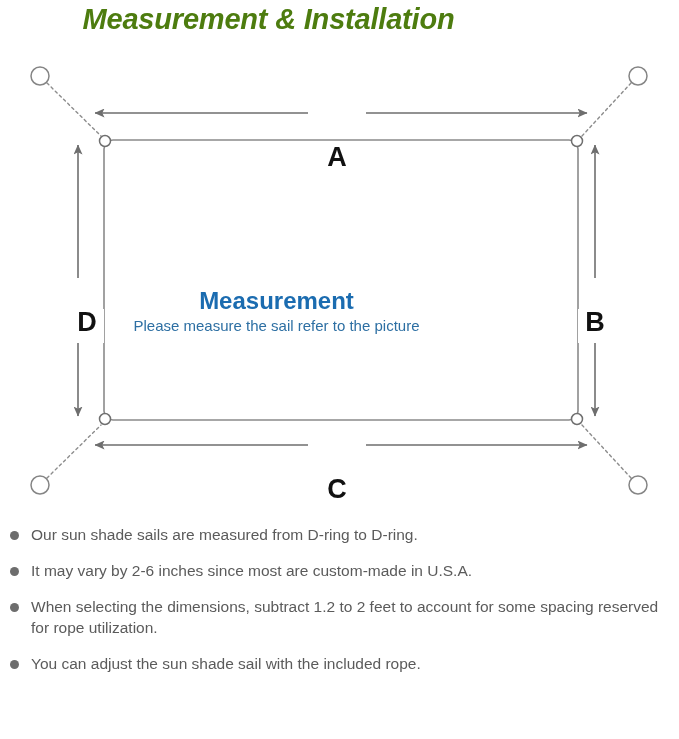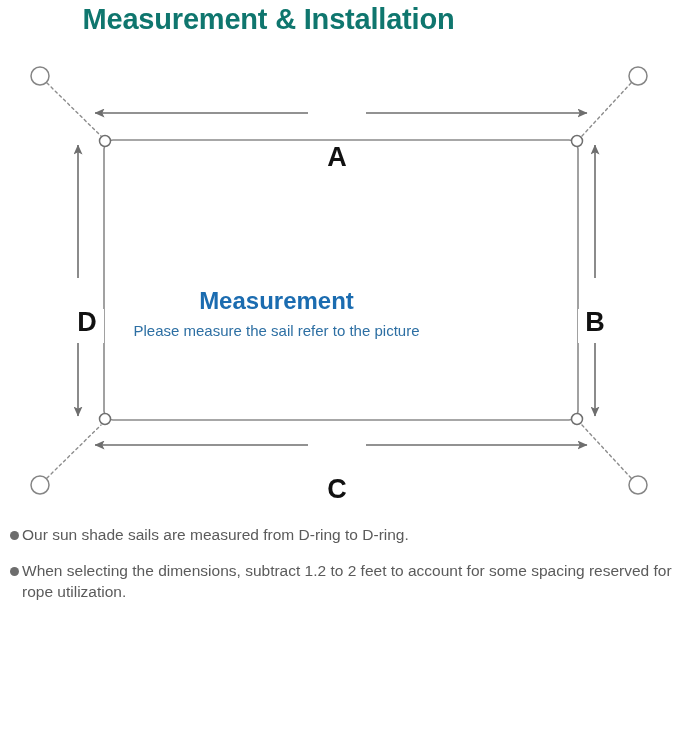--- a/index.html
+++ b/index.html
@@ -17,23 +17,24 @@
 
   
   #page-title {
     position: absolute;
     top: 0px;
     left: 0;
     width: 537px;
     text-align: center;
     font-size: 29px;
     font-weight: bold;
-    color: #0f766e;
+    color: #4d7c0f;
     letter-spacing: -0.2px;
     line-height: 38px;
+    font-style: italic;
   }
 
   
   #diagram {
     position: absolute;
     top: 46px;
     left: 0;
     width: 679px;
     height: 470px;
   }
@@ -63,36 +64,35 @@
     text-align: center;
     pointer-events: none;
   }
   #center-title {
     font-size: 24px;
     font-weight: bold;
     color: #1b6cb0;
     line-height: 30px;
   }
   #center-subtitle {
-    margin-top: 5px;
     font-size: 15px;
     color: #2d6fa3;
     line-height: 20px;
   }
 
   
   #notes {
     position: absolute;
     left: 0px;
     top: 524px;
     width: 679px;
   }
   .note-item {
     position: relative;
-    padding-left: 22px;
+    padding-left: 31px;
     margin-bottom: 15px;
     font-size: 15.5px;
     line-height: 21px;
     color: #5b5b5b;
   }
   .note-bullet {
     position: absolute;
     left: 10px;
     top: 7px;
     width: 9px;
@@ -168,15 +168,23 @@
   </div>
 </div>
 
 <div id="notes">
   <div class="note-item">
     <span class="note-bullet"></span>
     <span>Our sun shade sails are measured from D-ring to D-ring.</span>
   </div>
   <div class="note-item">
     <span class="note-bullet"></span>
+    <span>It may vary by 2-6 inches since most are custom-made in U.S.A.</span>
+  </div>
+  <div class="note-item">
+    <span class="note-bullet"></span>
     <span>When selecting the dimensions, subtract 1.2 to 2 feet to account for some spacing reserved for rope utilization.</span>
+  </div>
+  <div class="note-item">
+    <span class="note-bullet"></span>
+    <span>You can adjust the sun shade sail with the included rope.</span>
   </div>
 </div>
 
 </body></html>

